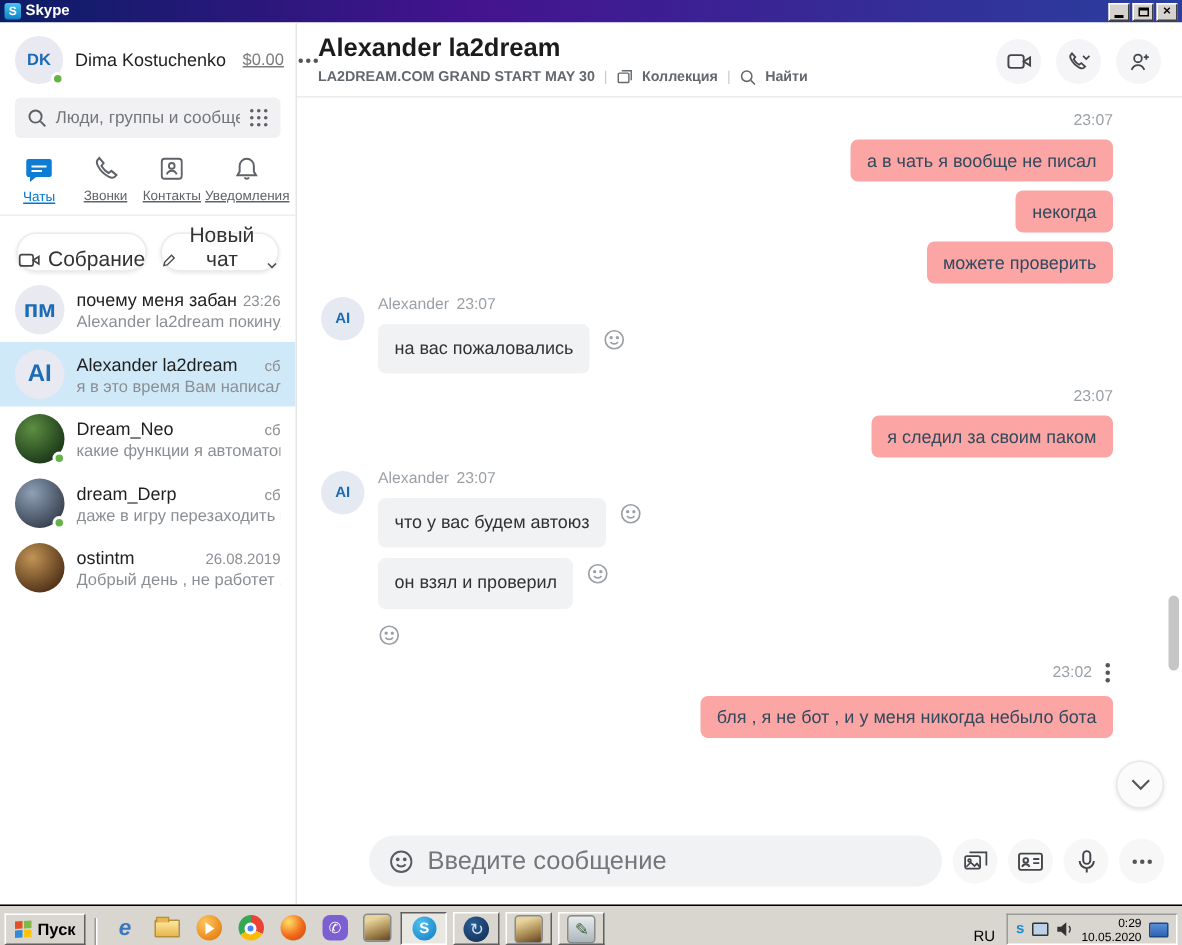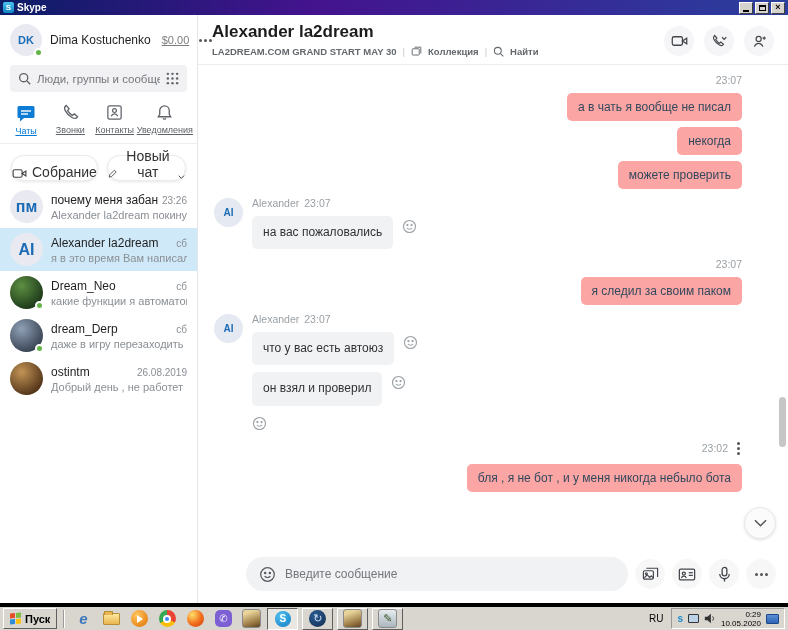--- a/index.html
+++ b/index.html
@@ -92,27 +92,27 @@
   .react { color:#9aa0a5; flex:none; margin-top:3px; }
 
   .scroll-thumb { position:absolute; right:2px; top:382px; width:7px; height:50px; background:#c6c6c6; border-radius:4px; }
   .scrolldown { position:absolute; right:12px; bottom:64px; width:32px; height:32px; border-radius:50%;
     background:#fbfbfb; border:1px solid #e8e8e8; box-shadow:0 1px 3px rgba(0,0,0,.12);
     display:flex; align-items:center; justify-content:center; color:#555; }
 
   .composer { flex:none; display:flex; align-items:center; gap:7px; padding:4px 12px 12px 48px; }
   .composer-input { flex:1; height:34px; background:#f1f2f4; border-radius:17px; display:flex; align-items:center; gap:9px; padding:0 13px; }
   .composer-input svg { color:#585c61; flex:none; }
-  .msg-input { border:0; background:transparent; outline:none; flex:1; min-width:0; font-size:12px; color:#333;
+  .msg-input { border:0; background:transparent; outline:none; flex:1; min-width:0; font-size:17px; color:#333;
     font-family:"Liberation Sans", sans-serif; }
   .msg-input::placeholder { color:#73777c; }
   .cbtn { width:30px; height:30px; border-radius:50%; background:#f7f7f8; border:none; display:flex; align-items:center; justify-content:center; color:#43474c; flex:none; }
 
   
-  .taskbar { height:27px; flex:none; background:#d9d6cf; border-top:4px solid #000000; display:flex; align-items:center; padding:0 3px; gap:4px; }
+  .taskbar { height:27px; flex:none; background:#d9d6cf; border-top:1px solid #000000; display:flex; align-items:flex-end; padding:0 3px; gap:4px; }
   .start-btn { height:21px; display:flex; align-items:center; gap:4px; padding:0 6px; background:#d9d6cf;
     border:1px solid; border-color:#fff #5f5f5f #5f5f5f #fff; font-size:11px; font-weight:bold; color:#000; }
   .win-flag { width:11px; height:11px; display:grid; grid-template-columns:1fr 1fr; grid-template-rows:1fr 1fr; gap:1px; transform:skewY(-4deg); }
   .win-flag i { display:block; }
   .win-flag i:nth-child(1){background:#e34f26;} .win-flag i:nth-child(2){background:#7fbb42;}
   .win-flag i:nth-child(3){background:#2e8dd6;} .win-flag i:nth-child(4){background:#ffc30e;}
   .tb-sep { width:0; height:18px; border-left:1px solid #9a9a9a; border-right:1px solid #fff; margin:0 2px; }
   .ql { width:24px; height:23px; display:flex; align-items:center; justify-content:center; }
   .ico-ie { font-size:15px; font-weight:bold; font-style:italic; color:#3b77bc; }
   .ico-folder { width:17px; height:12px; background:linear-gradient(#fde9a0,#e8b54e); border:1px solid #b98f35; border-radius:1px; position:relative; }
@@ -405,21 +405,21 @@
           </div>
 
         <div class="group">
           <div class="group-avatar">AI</div>
           <div class="group-body">
             <div class="group-meta">
                 <span>Alexander</span>
                 <span>23:07</span>
               </div>
             <div class="in-line">
-              <div class="bubble-in">что у вас есть автоюз</div>
+              <div class="bubble-in">что у вас будем автоюз</div>
               <svg class="react" width="15" height="15" viewBox="0 0 16 16" fill="none" stroke="currentColor" stroke-width="1.2">
                   <circle cx="8" cy="8" r="6.4"></circle>
                   <circle cx="5.8" cy="6.5" r="0.6" fill="currentColor"></circle>
                   <circle cx="10.2" cy="6.5" r="0.6" fill="currentColor"></circle>
                   <path d="M5.3 9.6a3.4 3.4 0 0 0 5.4 0"></path>
                 </svg>
             </div>
             <div class="in-line">
               <div class="bubble-in">он взял и проверил</div>
               <svg class="react" width="15" height="15" viewBox="0 0 16 16" fill="none" stroke="currentColor" stroke-width="1.2">

